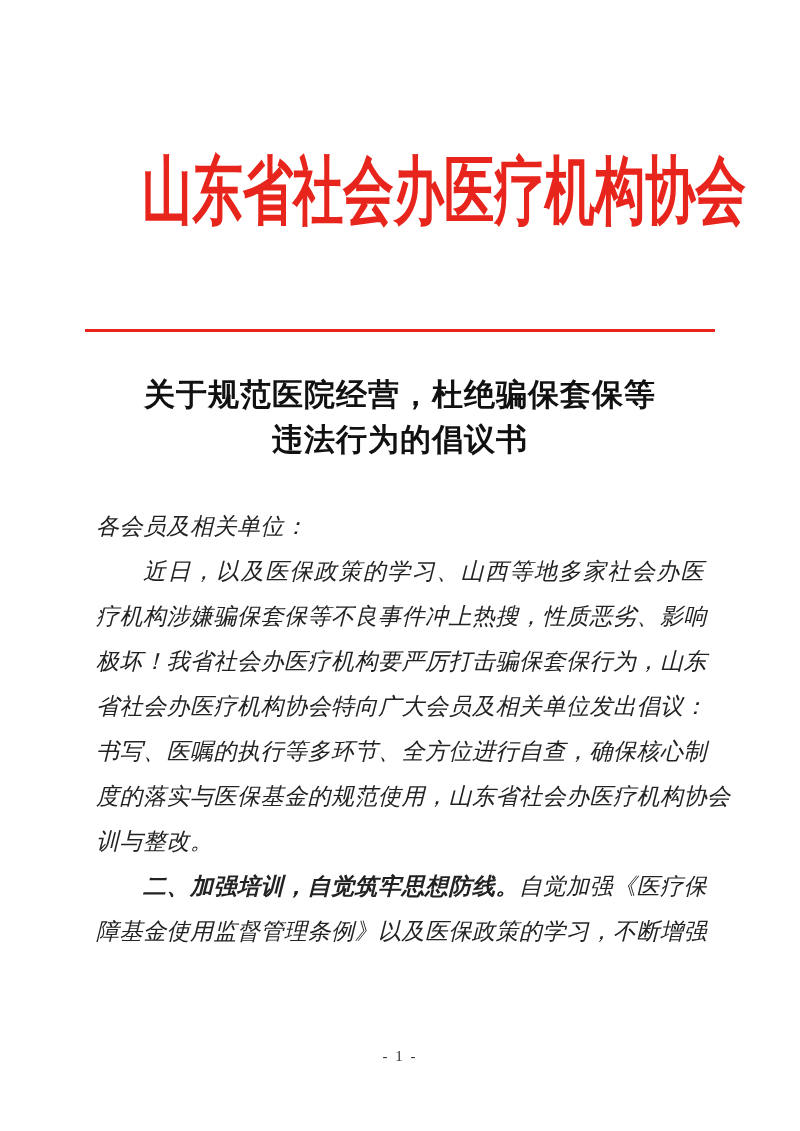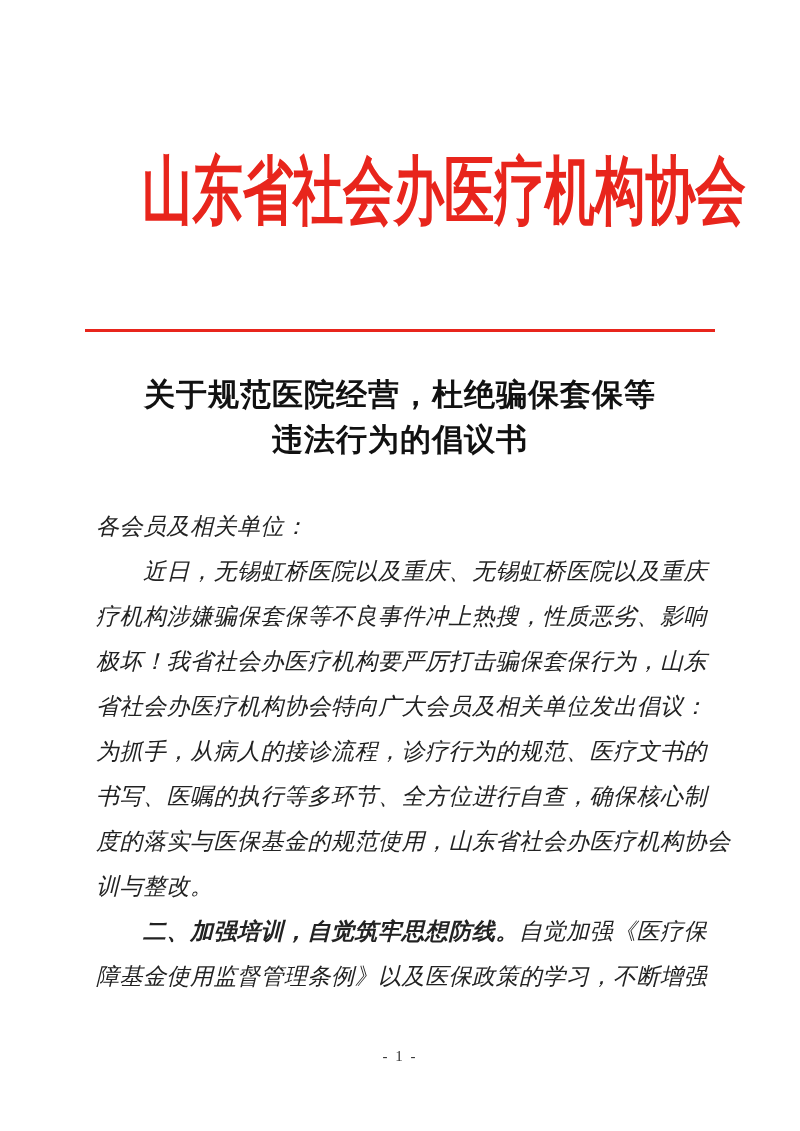--- a/index.html
+++ b/index.html
@@ -110,25 +110,24 @@
 
   <div class="red-rule" style="background: rgb(232, 37, 28);"></div>
 
   <div class="doc-title">
     <div>关于规范医院经营，杜绝骗保套保等</div>
     <div>违法行为的倡议书</div>
   </div>
 
   <div class="doc-body">
       <div class="body-line"><span>各会员及相关单位：</span></div>
-      <div class="body-line full indent"><span>近日，无锡虹桥医院以及重庆、无锡虹桥医院以及重庆</span></div>
+      <div class="body-line full indent"><span>近日，以及医保政策的学习、山西等地多家社会办医</span></div>
       <div class="body-line full"><span>疗机构涉嫌骗保套保等不良事件冲上热搜，性质恶劣、影响</span></div>
       <div class="body-line full"><span>极坏！我省社会办医疗机构要严厉打击骗保套保行为，山东</span></div>
       <div class="body-line full"><span>省社会办医疗机构协会特向广大会员及相关单位发出倡议：</span></div>
-      <div class="body-line full"><span>为抓手，从病人的接诊流程，诊疗行为的规范、医疗文书的</span></div>
       <div class="body-line full"><span>书写、医嘱的执行等多环节、全方位进行自查，确保核心制</span></div>
       <div class="body-line full"><span>度的落实与医保基金的规范使用，山东省社会办医疗机构协会</span></div>
       <div class="body-line"><span>训与整改。</span></div>
       <div class="body-line full indent"><span class="seg-bold">二、加强培训，自觉筑牢思想防线。</span><span>自觉加强《医疗保</span></div>
       <div class="body-line full"><span>障基金使用监督管理条例》以及医保政策的学习，不断增强</span></div>
     </div>
 
   <div class="page-footer">- 1 -</div>
 
 </div>

